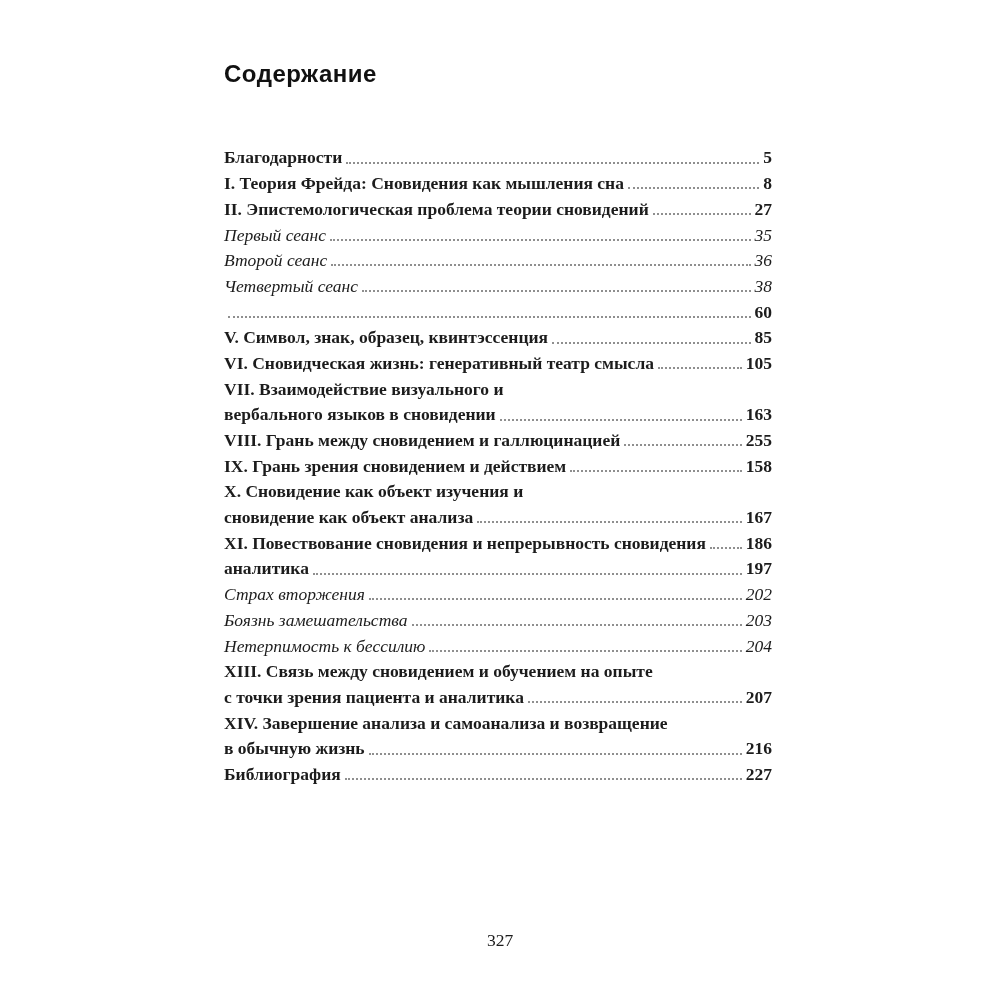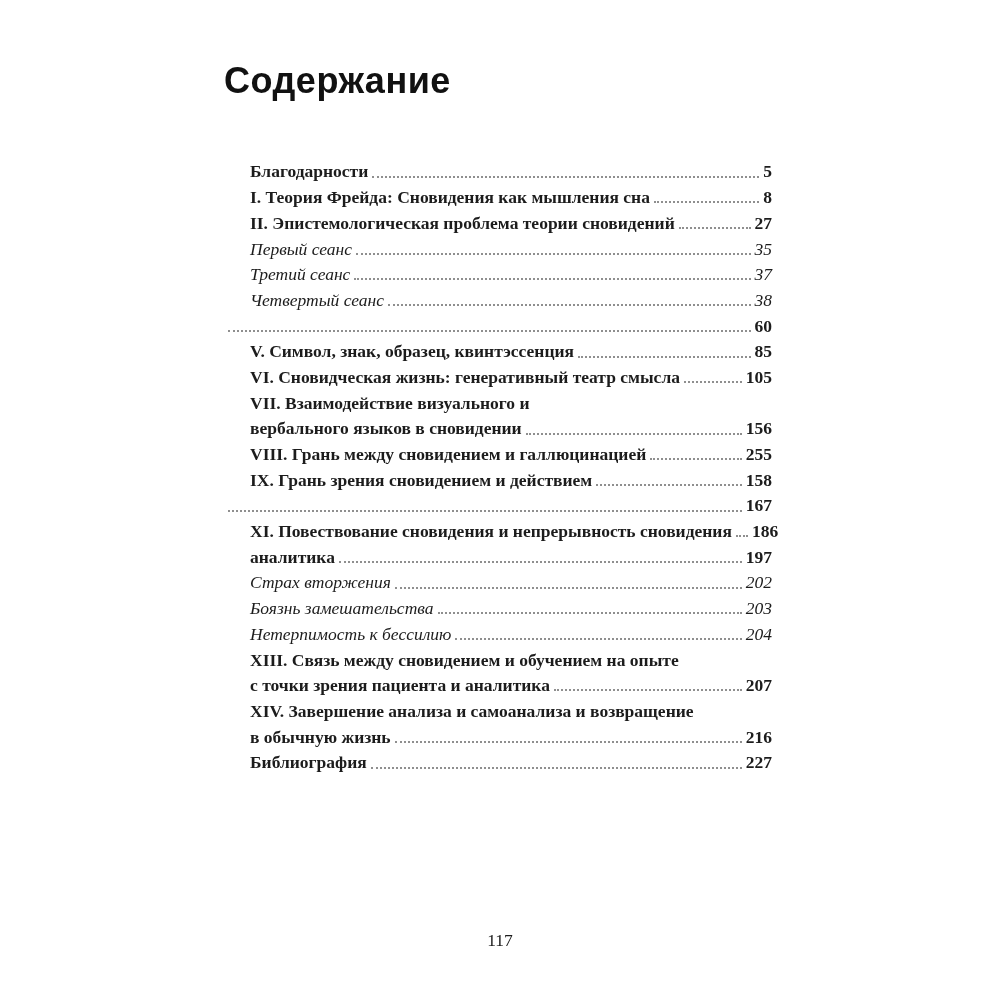--- a/index.html
+++ b/index.html
@@ -18,21 +18,21 @@
   }
   .content {
     position: absolute;
     top: 60px;
     left: 224px;
     width: 548px;
   }
   .title {
     font-family: "Liberation Sans", sans-serif;
     font-weight: 700;
-    font-size: 36px;
+    font-size: 24px;
     letter-spacing: 0.5px;
     color: #111111;
     margin: 0 0 54px 0;
   }
   .toc {
     width: 100%;
   }
   .toc-entry {
     margin: 0;
   }
@@ -48,21 +48,20 @@
     font-weight: 700;
   }
   .toc-entry.italic .toc-label,
   .toc-entry.italic .toc-page {
     font-style: italic;
     font-weight: 400;
     text-align: right;
   }
   .toc-label {
     white-space: nowrap;
-    margin-left: 26px;
   }
   .leader {
     flex: 1 1 auto;
     min-width: 12px;
     border-bottom: 2px dotted #8f8f8f;
     margin: 0 4px;
     margin-bottom: 4px;
   }
   .toc-page {
     white-space: nowrap;
@@ -108,23 +107,23 @@
         </div>
         <div class="toc-entry italic">
           <div class="toc-line">
             <span class="toc-label">Первый сеанс</span>
             <span class="leader"></span>
             <span class="toc-page">35</span>
           </div>
         </div>
         <div class="toc-entry italic">
           <div class="toc-line">
-            <span class="toc-label">Третий сеанс</span>
-            <span class="leader"></span>
-            <span class="toc-page">37</span>
+            <span class="toc-label">Второй сеанс</span>
+            <span class="leader"></span>
+            <span class="toc-page">36</span>
           </div>
         </div>
         <div class="toc-entry italic">
           <div class="toc-line">
             <span class="toc-label">Четвертый сеанс</span>
             <span class="leader"></span>
             <span class="toc-page">38</span>
           </div>
         </div>
         <div class="toc-entry bold">
@@ -147,39 +146,43 @@
             <span class="toc-page">105</span>
           </div>
         </div>
         <div class="toc-entry bold">
           <div class="toc-line">
             <span class="toc-label">VII. Взаимодействие визуального и</span>
           </div>
           <div class="toc-line">
             <span class="toc-label">вербального языков в сновидении</span>
             <span class="leader"></span>
-            <span class="toc-page">156</span>
+            <span class="toc-page">163</span>
           </div>
         </div>
         <div class="toc-entry bold">
           <div class="toc-line">
             <span class="toc-label">VIII. Грань между сновидением и галлюцинацией</span>
             <span class="leader"></span>
             <span class="toc-page">255</span>
           </div>
         </div>
         <div class="toc-entry bold">
           <div class="toc-line">
             <span class="toc-label">IX. Грань зрения сновидением и действием</span>
             <span class="leader"></span>
             <span class="toc-page">158</span>
           </div>
         </div>
         <div class="toc-entry bold">
           <div class="toc-line">
+            <span class="toc-label">X. Сновидение как объект изучения и</span>
+          </div>
+          <div class="toc-line">
+            <span class="toc-label">сновидение как объект анализа</span>
             <span class="leader"></span>
             <span class="toc-page">167</span>
           </div>
         </div>
         <div class="toc-entry bold">
           <div class="toc-line">
             <span class="toc-label">XI. Повествование сновидения и непрерывность сновидения</span>
             <span class="leader"></span>
             <span class="toc-page">186</span>
           </div>
@@ -234,14 +237,14 @@
         </div>
         <div class="toc-entry bold">
           <div class="toc-line">
             <span class="toc-label">Библиография</span>
             <span class="leader"></span>
             <span class="toc-page">227</span>
           </div>
         </div>
       </div>
   </div>
-  <div class="footer-pagenum">117</div>
+  <div class="footer-pagenum">327</div>
 </div>
 
 </body></html>

